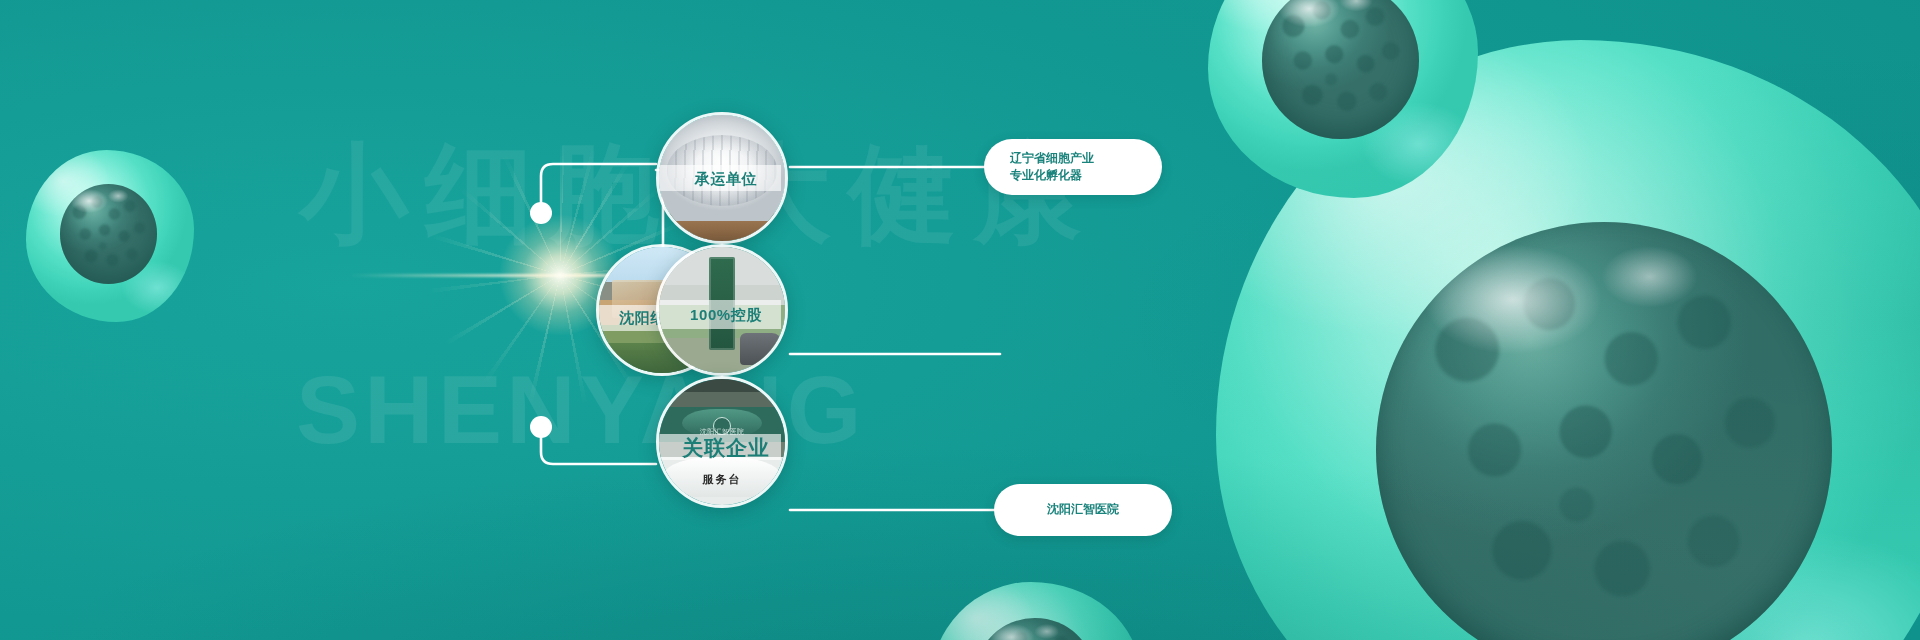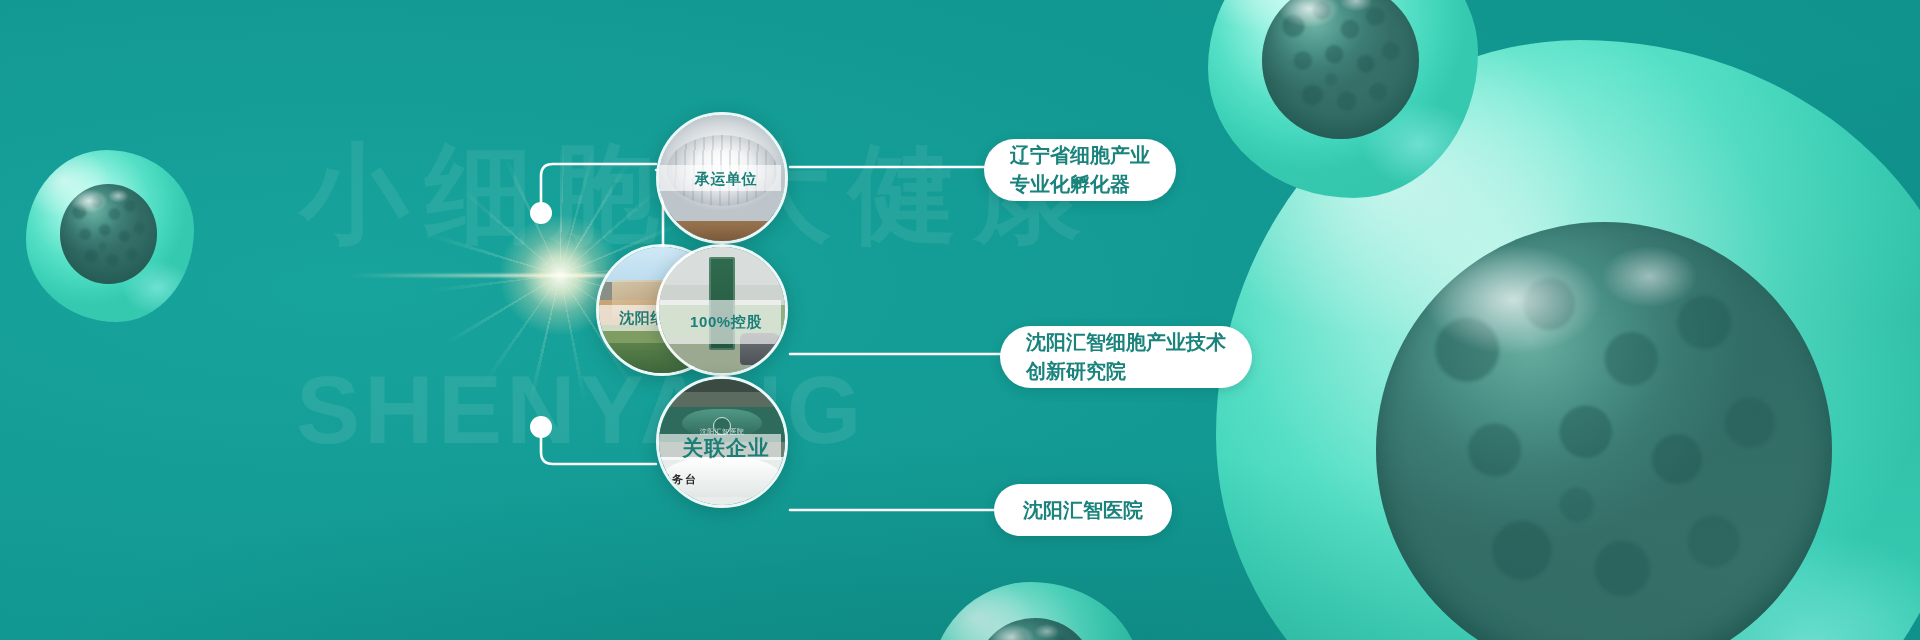--- a/index.html
+++ b/index.html
@@ -254,21 +254,21 @@
   }
   #node-mid .photo::before{
     content:"";position:absolute;left:40%;top:8%;width:20%;height:74%;
     background:linear-gradient(180deg,#2f6b4e,#24563f);border-radius:2px;
     box-shadow:0 0 0 2px rgba(255,255,255,.18) inset;
   }
   #node-mid .photo::after{
     content:"";position:absolute;right:2%;bottom:6%;width:34%;height:26%;
     background:linear-gradient(180deg,#6d7378,#4d5256);border-radius:6px 10px 4px 4px;
   }
-  #node-mid .cap{ top:42%; height:44px; font-size:15px; }
+  #node-mid .cap{ top:42%; height:29px; font-size:15px; }
 
   
   #node-bot{ left:656px; top:376px; width:132px; height:132px; }
   #node-bot .photo{
     background:
       linear-gradient(180deg,#3c4a44 0 10%, #5c6b5f 10% 22%, #2f6b5d 22% 50%, #6e7f72 50% 62%, #e8eceb 62% 100%);
   }
   #node-bot .photo::before{
     content:"";position:absolute;left:18%;top:24%;width:64%;height:22%;border-radius:50%/60%;
     background:linear-gradient(180deg,#57a08c,#2f6b5d);opacity:.85;
@@ -276,36 +276,36 @@
   #node-bot .photo::after{
     content:"";position:absolute;left:4%;bottom:6%;width:92%;height:32%;border-radius:44% 44% 10% 10%;
     background:linear-gradient(180deg,#ffffff,#e2e7e6);
   }
   #node-bot .logo-dot{
     position:absolute; left:50%; top:30%; width:18px; height:18px; margin-left:-9px;
     border-radius:50%; background:#2f6b5d; border:1.5px solid #cfe6dd; z-index:2;
   }
   #node-bot .sub{
     position:absolute; left:0; right:0; bottom:14%;
-    text-align:left; color:#2a2a2a; font-size:11px; font-weight:700;
+    text-align:center; color:#2a2a2a; font-size:11px; font-weight:700;
     letter-spacing:.18em; z-index:3;
   }
   #node-bot .cap{ top:44%; height:26px; font-size:21px; z-index:3; }
   #node-bot .micro{
     position:absolute; left:0; right:0; top:38%;
     text-align:center; color:#e9f3ef; font-size:7px; letter-spacing:.06em; z-index:3; opacity:.85;
   }
 
   
   .pill{
     position:absolute;
     background:#ffffff;
     border-radius:40px;
     color:#19837c;
-    font-size:20px;
+    font-size:12px;
     line-height:1.45;
     font-weight:700;
     padding:2px 26px;
     box-shadow:0 3px 12px rgba(0,55,50,.18);
     white-space:pre-line;
     display:flex; align-items:center;
   }
   #pill-1{ left:984px; top:139px; min-width:178px; min-height:56px; }
   #pill-2{ left:1000px; top:326px; min-width:200px; min-height:56px; }
   #pill-3{ left:994px; top:484px; min-width:178px; min-height:52px; justify-content:center; }
@@ -388,17 +388,15 @@
   <div class="node" id="node-bot">
     <div class="photo"></div>
     <div class="logo-dot"></div>
     <div class="micro">沈阳汇智医院</div>
     <div class="cap">关联企业</div>
     <div class="sub">服务台</div>
   </div>
 
   <div class="pill" id="pill-1">辽宁省细胞产业
 专业化孵化器</div>
-  <div class="pill" id="pill-2">沈阳汇智细胞产业技术
-创新研究院</div>
   <div class="pill" id="pill-3">沈阳汇智医院</div>
 
 </div>
 
 </body></html>

